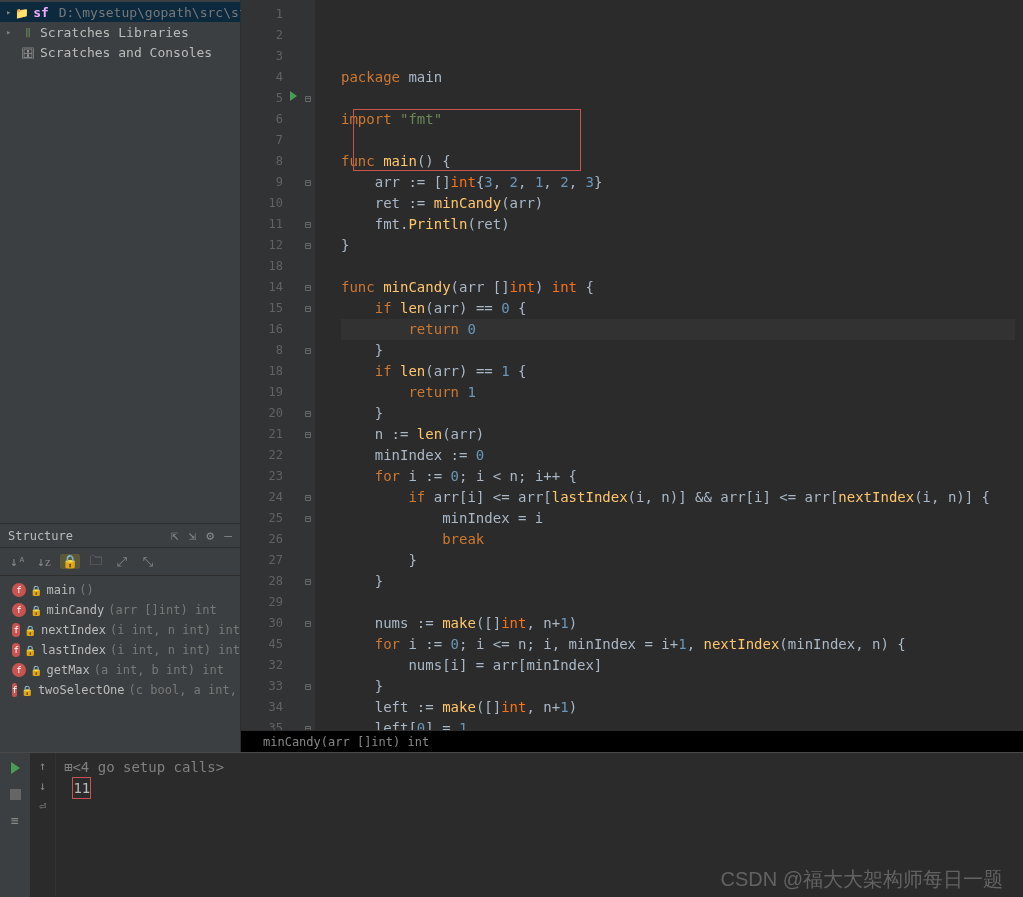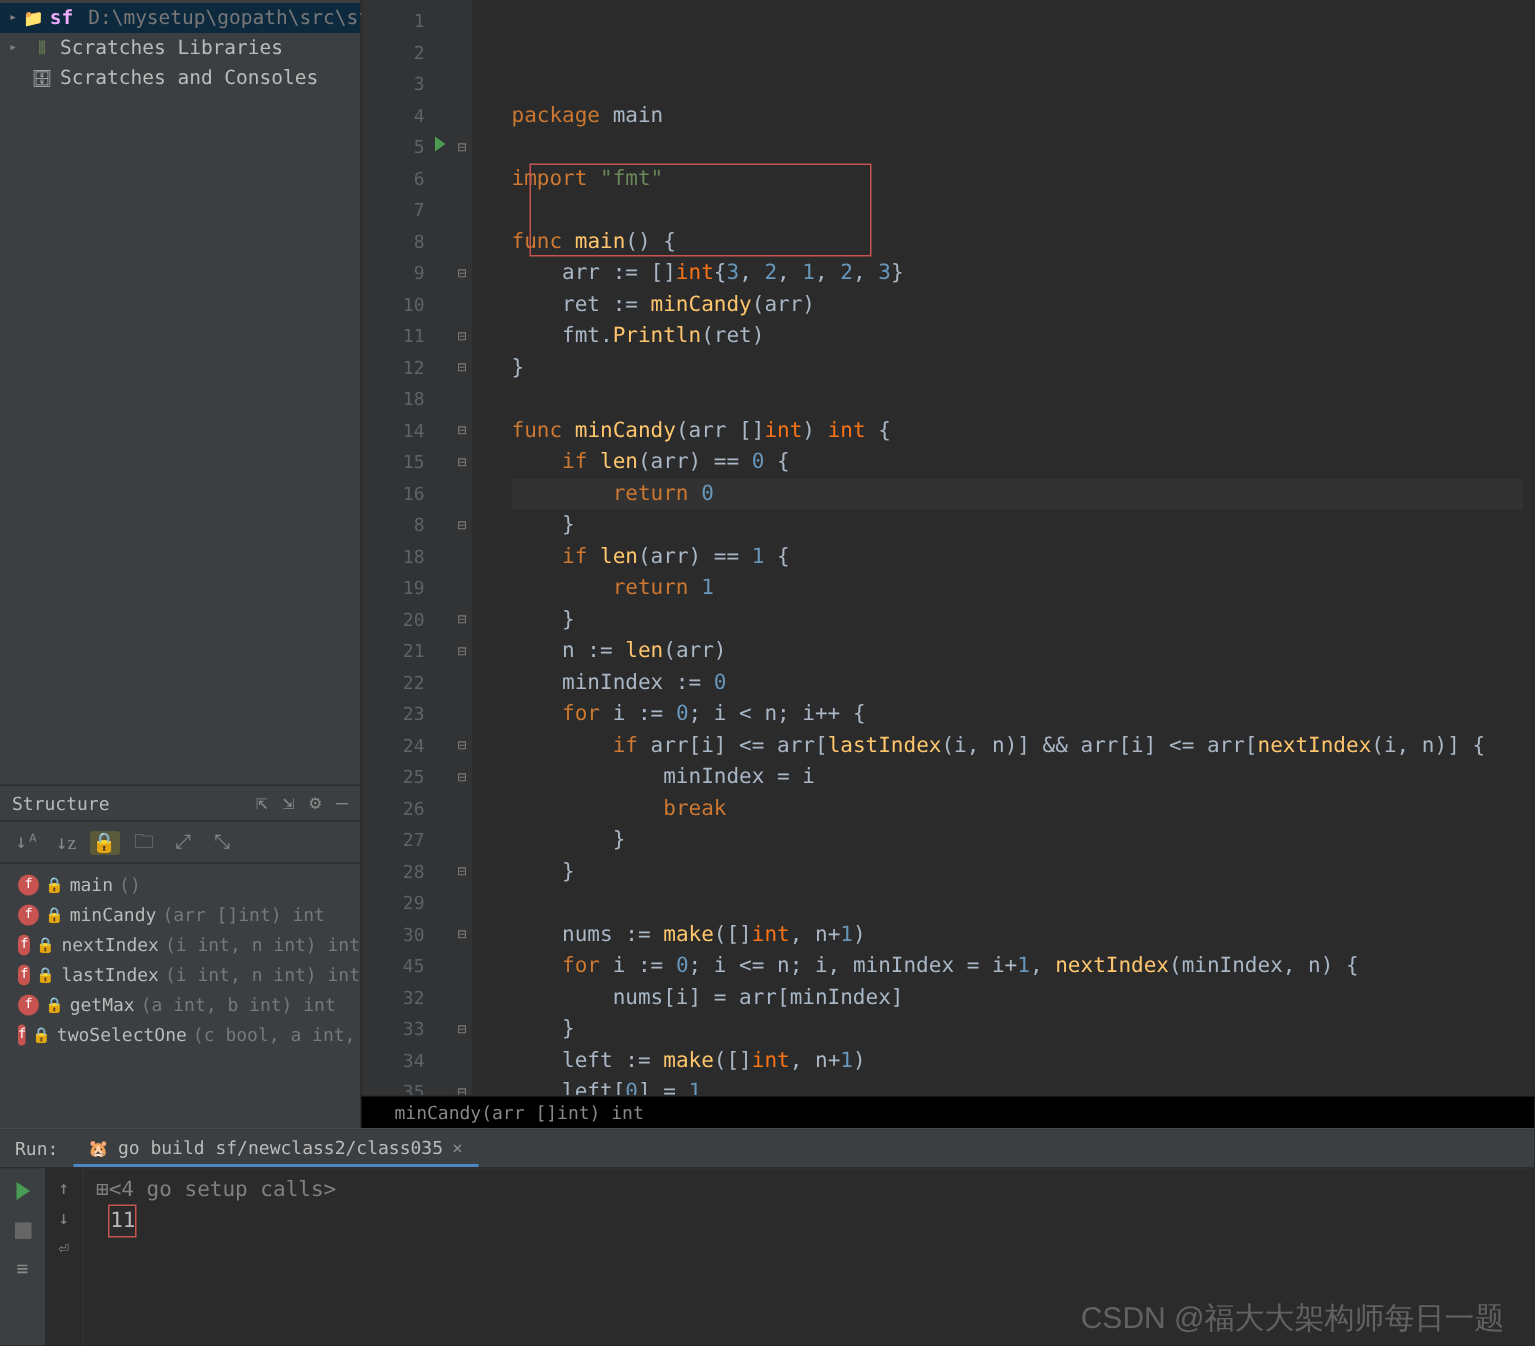--- a/index.html
+++ b/index.html
@@ -420,28 +420,20 @@
         </div>
       <div class="code" id="code">
         <div class="red-box" id="redbox" style="top: 109px; left: 38px; width: 228px; height: 62px;"></div>
       <div class="code-line"><span class="kw">package </span><span class="pkg">main</span></div><div class="code-line"></div><div class="code-line"><span class="kw">import </span><span class="str">"fmt"</span></div><div class="code-line"></div><div class="code-line"><span class="kw">func </span><span class="fn">main</span><span class="ident">() {</span></div><div class="code-line"><span class="ident">    arr := []</span><span class="typ">int</span><span class="ident">{</span><span class="num">3</span><span class="ident">, </span><span class="num">2</span><span class="ident">, </span><span class="num">1</span><span class="ident">, </span><span class="num">2</span><span class="ident">, </span><span class="num">3</span><span class="ident">}</span></div><div class="code-line"><span class="ident">    ret := </span><span class="fn">minCandy</span><span class="ident">(arr)</span></div><div class="code-line"><span class="ident">    fmt.</span><span class="fn">Println</span><span class="ident">(ret)</span></div><div class="code-line"><span class="ident">}</span></div><div class="code-line"></div><div class="code-line"><span class="kw">func </span><span class="fn">minCandy</span><span class="ident">(arr []</span><span class="typ">int</span><span class="ident">) </span><span class="typ">int</span><span class="ident"> {</span></div><div class="code-line"><span class="ident">    </span><span class="kw">if </span><span class="fn">len</span><span class="ident">(arr) == </span><span class="num">0</span><span class="ident"> {</span></div><div class="code-line current"><span class="ident">        </span><span class="kw">return </span><span class="num">0</span></div><div class="code-line"><span class="ident">    }</span></div><div class="code-line"><span class="ident">    </span><span class="kw">if </span><span class="fn">len</span><span class="ident">(arr) == </span><span class="num">1</span><span class="ident"> {</span></div><div class="code-line"><span class="ident">        </span><span class="kw">return </span><span class="num">1</span></div><div class="code-line"><span class="ident">    }</span></div><div class="code-line"><span class="ident">    n := </span><span class="fn">len</span><span class="ident">(arr)</span></div><div class="code-line"><span class="ident">    minIndex := </span><span class="num">0</span></div><div class="code-line"><span class="ident">    </span><span class="kw">for </span><span class="ident">i := </span><span class="num">0</span><span class="ident">; i &lt; n; i++ {</span></div><div class="code-line"><span class="ident">        </span><span class="kw">if </span><span class="ident">arr[i] &lt;= arr[</span><span class="fn">lastIndex</span><span class="ident">(i, n)] &amp;&amp; arr[i] &lt;= arr[</span><span class="fn">nextIndex</span><span class="ident">(i, n)] {</span></div><div class="code-line"><span class="ident">            minIndex = i</span></div><div class="code-line"><span class="ident">            </span><span class="kw">break</span></div><div class="code-line"><span class="ident">        }</span></div><div class="code-line"><span class="ident">    }</span></div><div class="code-line"></div><div class="code-line"><span class="ident">    nums := </span><span class="fn">make</span><span class="ident">([]</span><span class="typ">int</span><span class="ident">, n+</span><span class="num">1</span><span class="ident">)</span></div><div class="code-line"><span class="ident">    </span><span class="kw">for </span><span class="ident">i := </span><span class="num">0</span><span class="ident">; i &lt;= n; i, minIndex = i+</span><span class="num">1</span><span class="ident">, </span><span class="fn">nextIndex</span><span class="ident">(minIndex, n) {</span></div><div class="code-line"><span class="ident">        nums[i] = arr[minIndex]</span></div><div class="code-line"><span class="ident">    }</span></div><div class="code-line"><span class="ident">    left := </span><span class="fn">make</span><span class="ident">([]</span><span class="typ">int</span><span class="ident">, n+</span><span class="num">1</span><span class="ident">)</span></div><div class="code-line"><span class="ident">    left[</span><span class="num">0</span><span class="ident">] = </span><span class="num">1</span></div></div>
     </div>
     <div class="crumb-bar">minCandy(arr []int) int</div>
   </div>
 </div>
 
 <div class="bottom-panel">
-  <div class="run-tabs">
-    <span class="run-label">Run:</span>
-    <div class="run-tab">
-      <span class="go-icon"></span>
-      <span>go build sf/newclass2/class035</span>
-      <span class="run-tab-close">×</span>
-    </div>
-  </div>
   <div class="run-body">
     <div class="run-toolbar">
       <div class="run-tb-btn">
           <div class="play-green"></div>
         </div>
       <div class="run-tb-btn">
           <div class="stop-gray"></div>
         </div>
       <div class="run-tb-btn">≡</div>
     </div>

